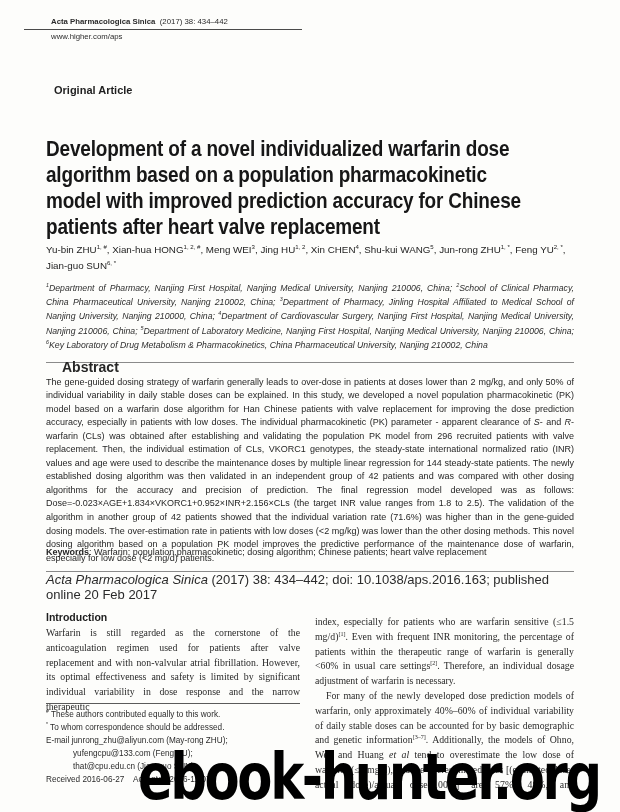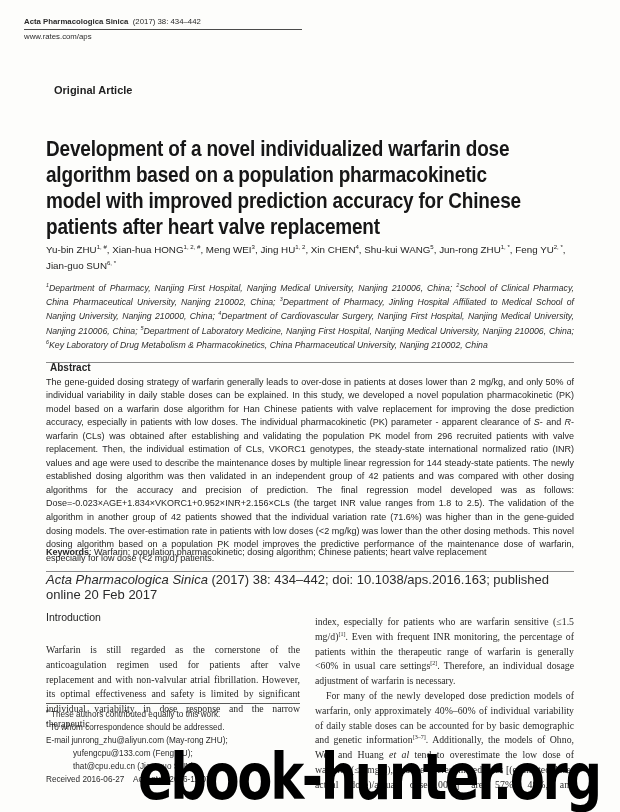--- a/index.html
+++ b/index.html
@@ -11,46 +11,46 @@
     font-family:"Liberation Sans",sans-serif;
     color:#262626;
     margin:0 auto;
   }
   sup{font-size:0.62em;vertical-align:super;line-height:0;}
   em{font-style:italic;}
   strong{font-weight:bold;}
 
   
   .masthead{position:absolute;left:24px;top:16px;font-size:7.8px;line-height:11px;color:#2b2b2b;}
-  .masthead .mline{white-space:pre-wrap;}
+  .masthead .mline{white-space:pre-wrap;margin-left:27px;}
   .masthead-rule{width:278px;border:0;border-top:1px solid #4a4a4a;margin:2px 0 1px 0;}
 
   
   .section-label{position:absolute;left:54px;top:84px;font-size:11px;font-weight:bold;color:#1f1f1f;}
   .title{position:absolute;left:46px;top:136px;width:612px;
          font-size:22px;font-weight:bold;line-height:26px;color:#171717;
          letter-spacing:-0.2px;transform:scaleX(0.862);transform-origin:left top;}
   .title>div{white-space:nowrap;}
   .authors{position:absolute;left:46px;top:242px;width:528px;font-size:9.8px;line-height:16px;color:#232323;}
   .affiliations{position:absolute;left:46px;top:281px;width:528px;
                 font-size:8.7px;font-style:italic;line-height:14.2px;color:#2e2e2e;text-align:justify;}
   .rule-affil{position:absolute;left:46px;top:354px;width:528px;border:0;border-top:1px solid #8a8a8a;}
 
   
   .abstract{position:absolute;left:46px;top:361px;width:528px;font-size:9px;line-height:13.55px;color:#262626;}
-  .abstract-heading{font-weight:bold;font-size:10px;margin:0 0 1px 4px;}
+  .abstract-heading{font-weight:bold;font-size:14px;margin:0 0 1px 16px;}
   .abstract-body{text-align:justify;}
   .keywords{position:absolute;left:46px;top:547px;width:528px;font-size:9px;color:#262626;}
   .rule-keywords{position:absolute;left:46px;top:563px;width:528px;border:0;border-top:1px solid #8a8a8a;}
   .citation{position:absolute;left:46px;top:572px;width:528px;font-size:13px;color:#2a2a2a;}
 
   
   .col-left{position:absolute;left:46px;top:611px;width:254px;}
   .col-right{position:absolute;left:315px;top:615px;width:259px;}
-  .intro-heading{font-size:10.5px;font-weight:normal;color:#1d1d1d;margin:0 0 20px 0;}
+  .intro-heading{font-size:10.5px;font-weight:bold;color:#1d1d1d;margin:0 0 3px 0;}
   .body-text{font-family:"Liberation Serif","DejaVu Serif",serif;
              font-size:9.8px;line-height:14.8px;text-align:justify;color:#282828;margin:0;}
   .cont{text-align-last:justify;}
   .indented{text-indent:11px;}
 
   
   .footnotes{position:absolute;left:46px;top:703px;width:254px;
              border-top:1px solid #5a5a5a;padding-top:4px;
              font-size:8.2px;line-height:13px;color:#2b2b2b;}
   .footnotes>div{white-space:pre-wrap;}
@@ -63,21 +63,21 @@
              white-space:nowrap;transform:scaleX(0.80);transform-origin:left top;}
 </style>
 </head>
 <body>
 
 <div class="page">
 
   <div class="masthead">
     <div class="mline"><strong>Acta Pharmacologica Sinica</strong>  (2017) 38: 434–442</div>
     <hr class="masthead-rule">
-    <div class="mline">www.rates.com/aps</div>
+    <div class="mline">www.higher.com/aps</div>
   </div>
 
   <div class="section-label">Original Article</div>
 
   <div class="title">
       <div>Development of a novel individualized warfarin dose</div>
       <div>algorithm based on a population pharmacokinetic</div>
       <div>model with improved prediction accuracy for Chinese</div>
       <div>patients after heart valve replacement</div>
     </div>

